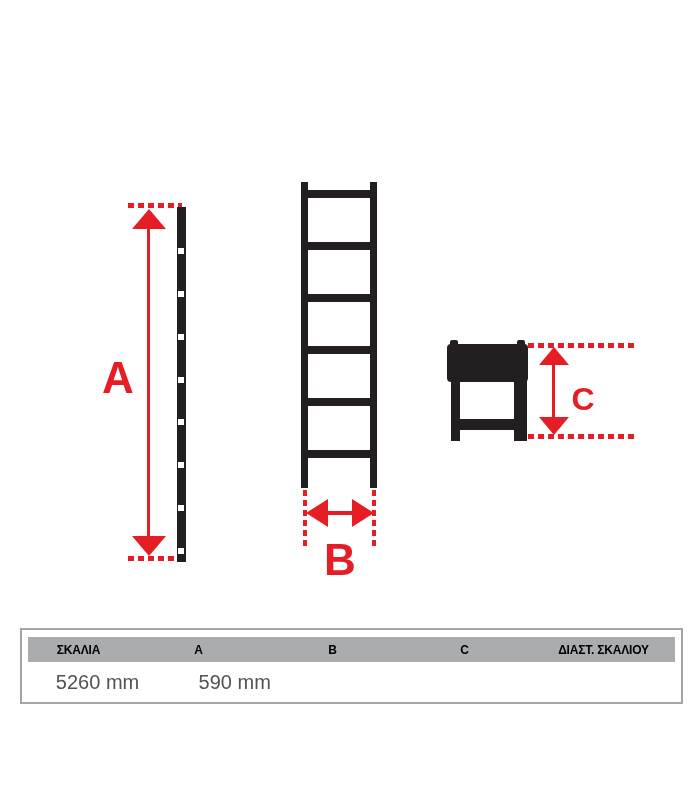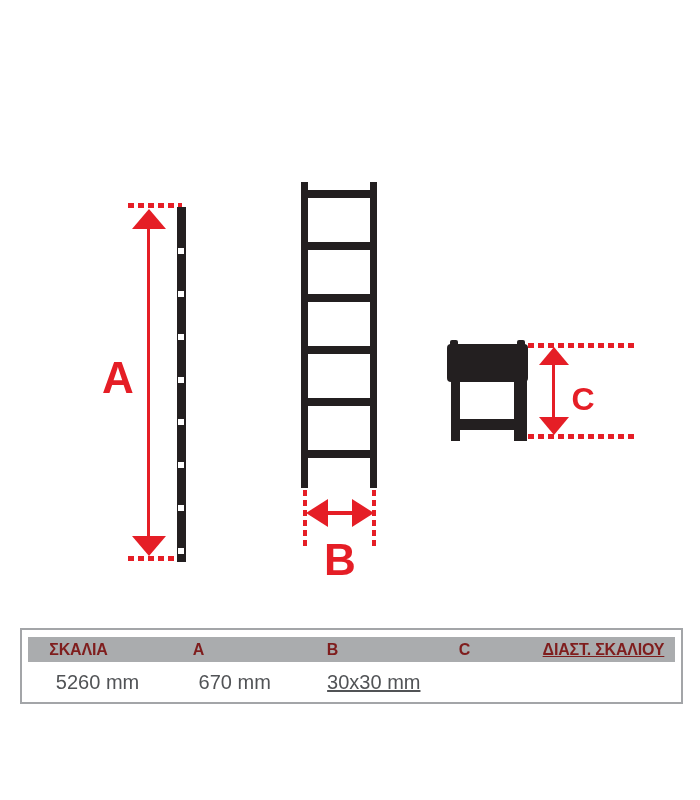--- a/index.html
+++ b/index.html
@@ -21,23 +21,23 @@
   .tri-down-sm{border-left:15px solid transparent;border-right:15px solid transparent;border-top:18px solid var(--red);}
   .dim-label{position:absolute;color:var(--red);font-weight:bold;text-align:center;line-height:1;}
   .mark{position:absolute;left:1px;width:6px;height:6px;background:#ffffff;}
   
   .spec-table{position:absolute;left:20px;top:628px;width:663px;height:76px;
     border:2px solid #a3a5a8;background:#ffffff;box-sizing:border-box;}
   .hdr-row{position:absolute;left:6px;right:6px;top:7px;height:25px;background:#aaacae;
     display:flex;align-items:center;}
   .val-row{position:absolute;left:6px;right:6px;top:36px;height:32px;display:flex;align-items:center;}
   .cell{text-align:center;overflow:hidden;white-space:nowrap;}
-  .hdr-row .cell{font-weight:bold;font-size:16px;color:#7f1d1d;letter-spacing:-0.2px;}
+  .hdr-row .cell{font-weight:bold;font-size:12px;color:#000000;letter-spacing:-0.2px;}
   .val-row .cell{font-size:20px;color:#515356;}
-  .c1{width:15.6%;} .c2{width:21.5%;} .c3{width:19.9%;} .c4{width:20.9%;} .c5{width:22.1%;text-decoration:underline;}
+  .c1{width:15.6%;} .c2{width:21.5%;} .c3{width:19.9%;} .c4{width:20.9%;} .c5{width:22.1%;}
 </style>
 </head>
 <body>
 
 <div class="canvas">
 
   <div>
     <div class="dash-h" style="left:128px;top:203px;width:54px;"></div>
     <div class="dash-h" style="left:128px;top:556px;width:54px;"></div>
 
@@ -95,18 +95,17 @@
   <div class="spec-table">
     <div class="hdr-row">
       <div class="cell c1">ΣΚΑΛΙΑ</div>
       <div class="cell c2">A</div>
       <div class="cell c3">B</div>
       <div class="cell c4">C</div>
       <div class="cell c5">ΔΙΑΣΤ. ΣΚΑΛΙΟΥ</div>
     </div>
     <div class="val-row">
       <div class="cell c2">5260 mm</div>
-      <div class="cell c4">670 mm</div>
-      <div class="cell c5">30x30 mm</div>
+      <div class="cell c4">590 mm</div>
     </div>
   </div>
 
 </div>
 
 </body></html>

